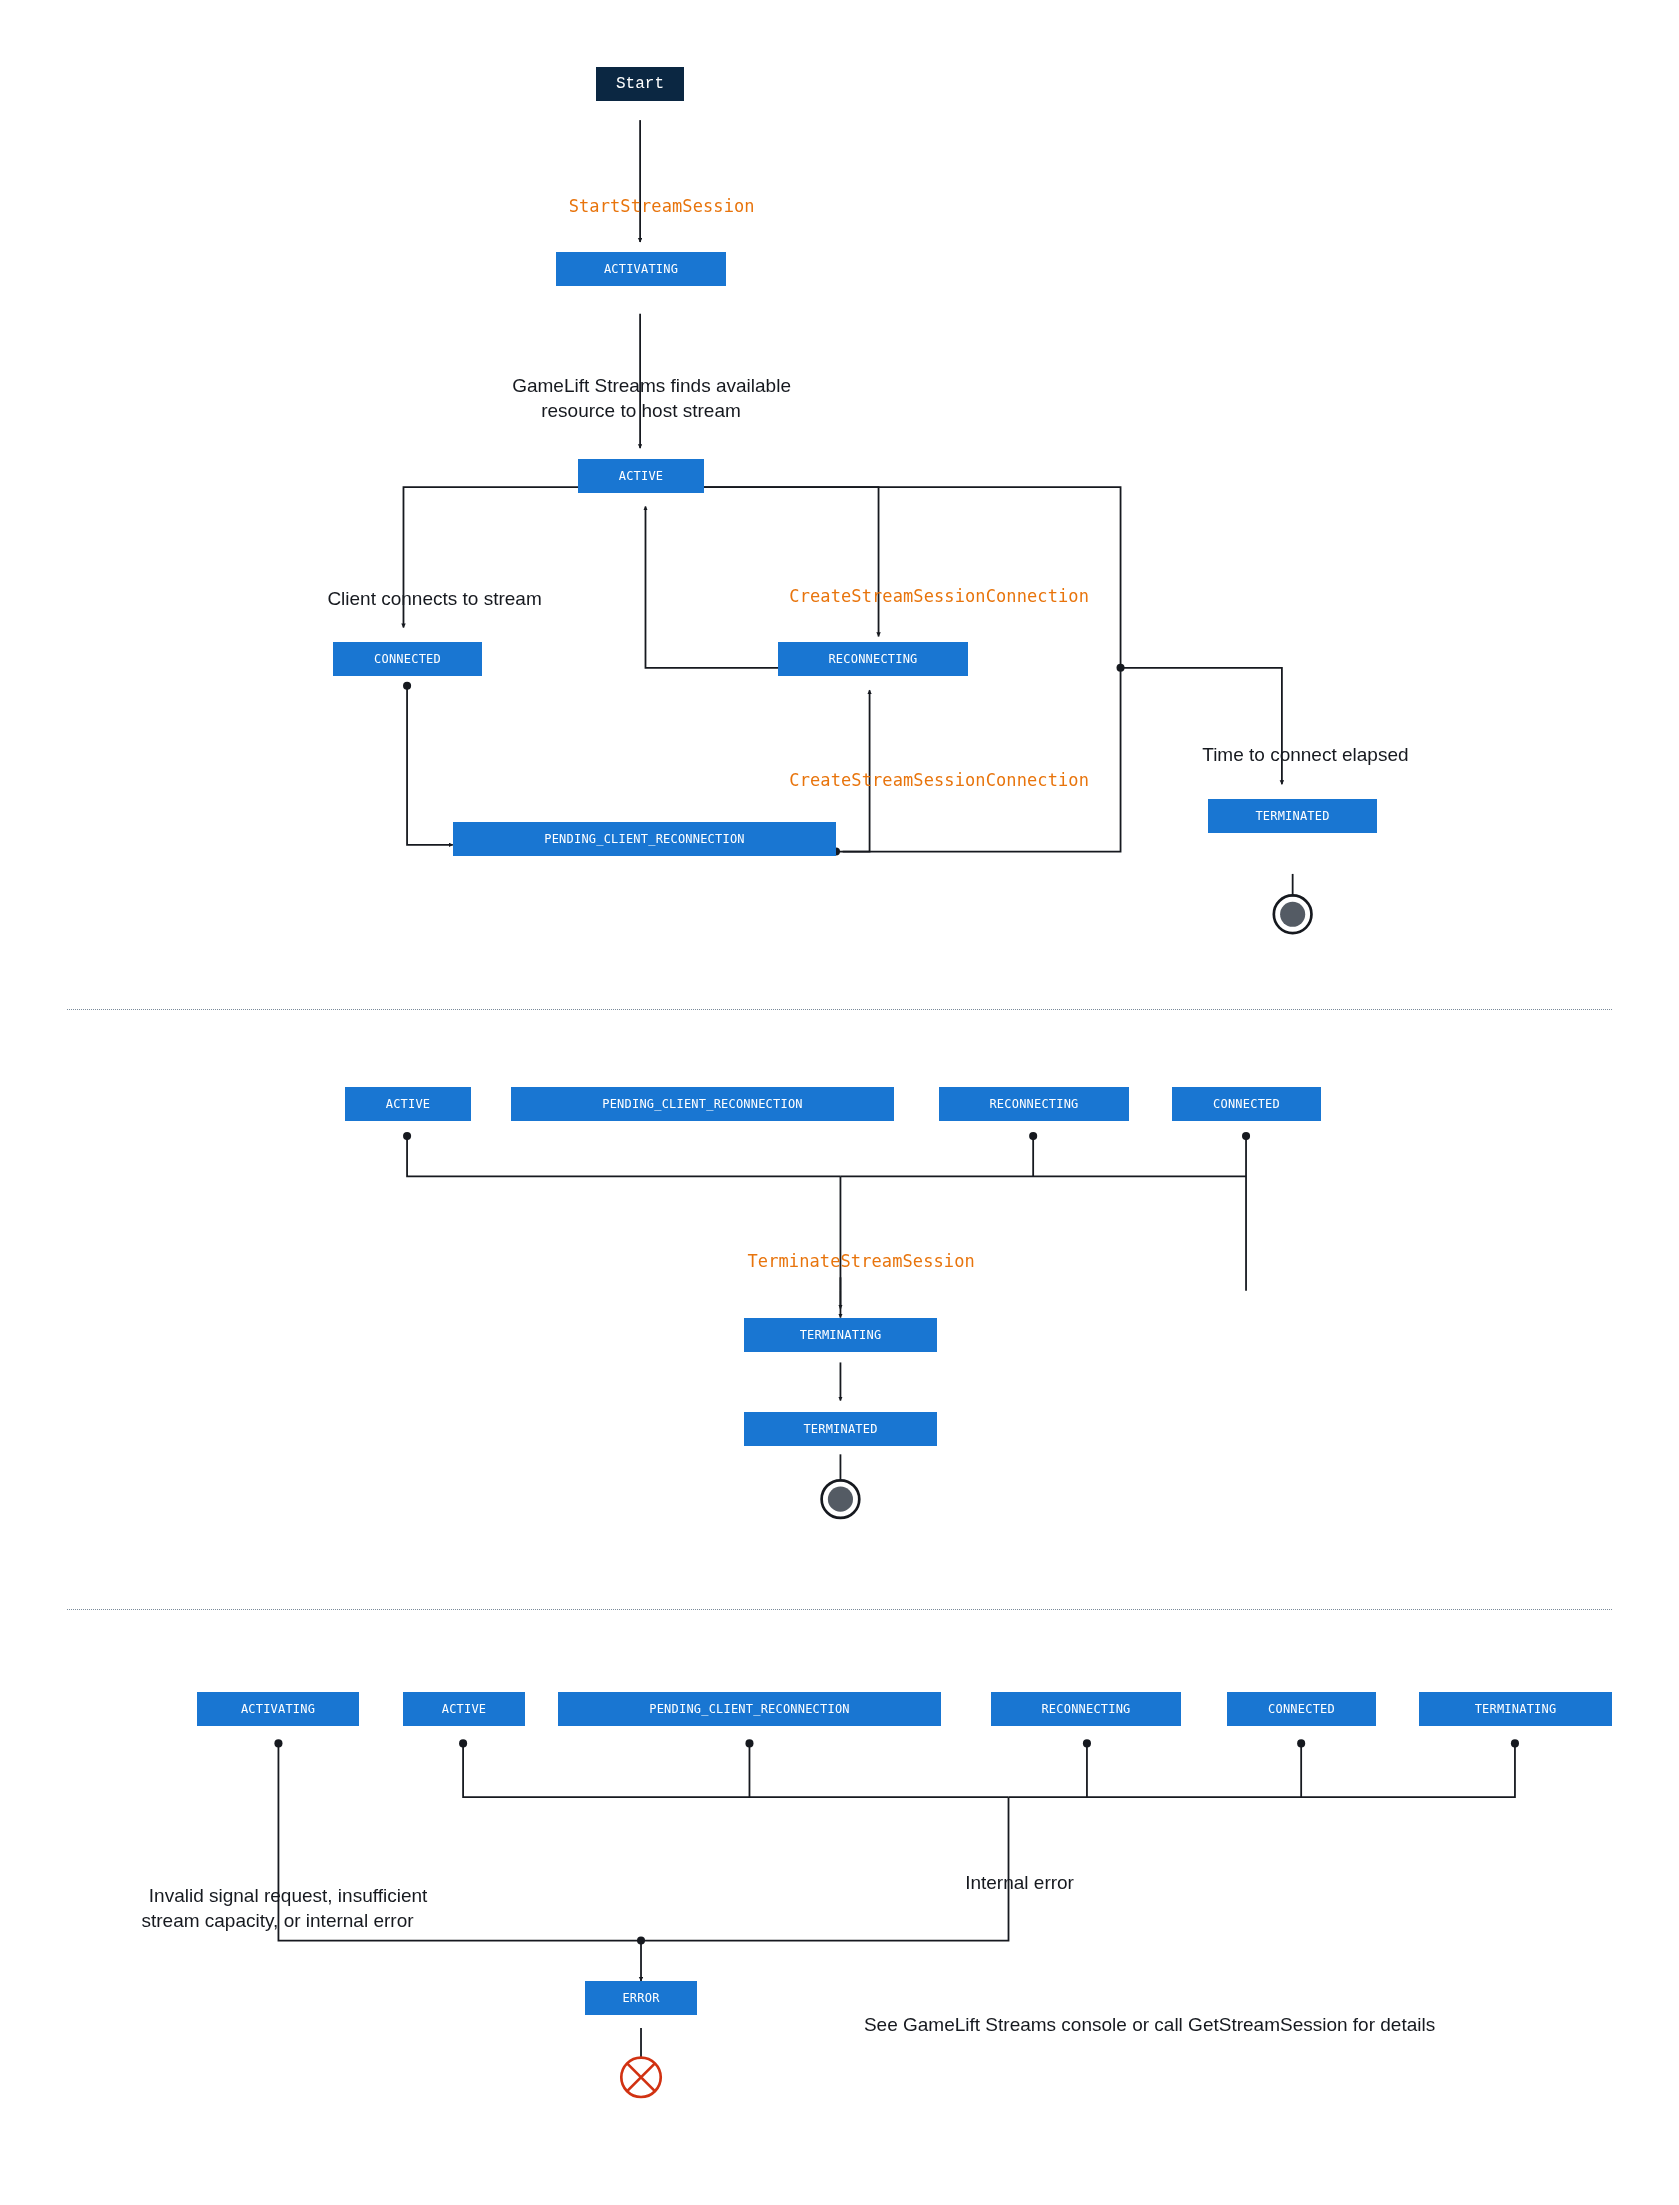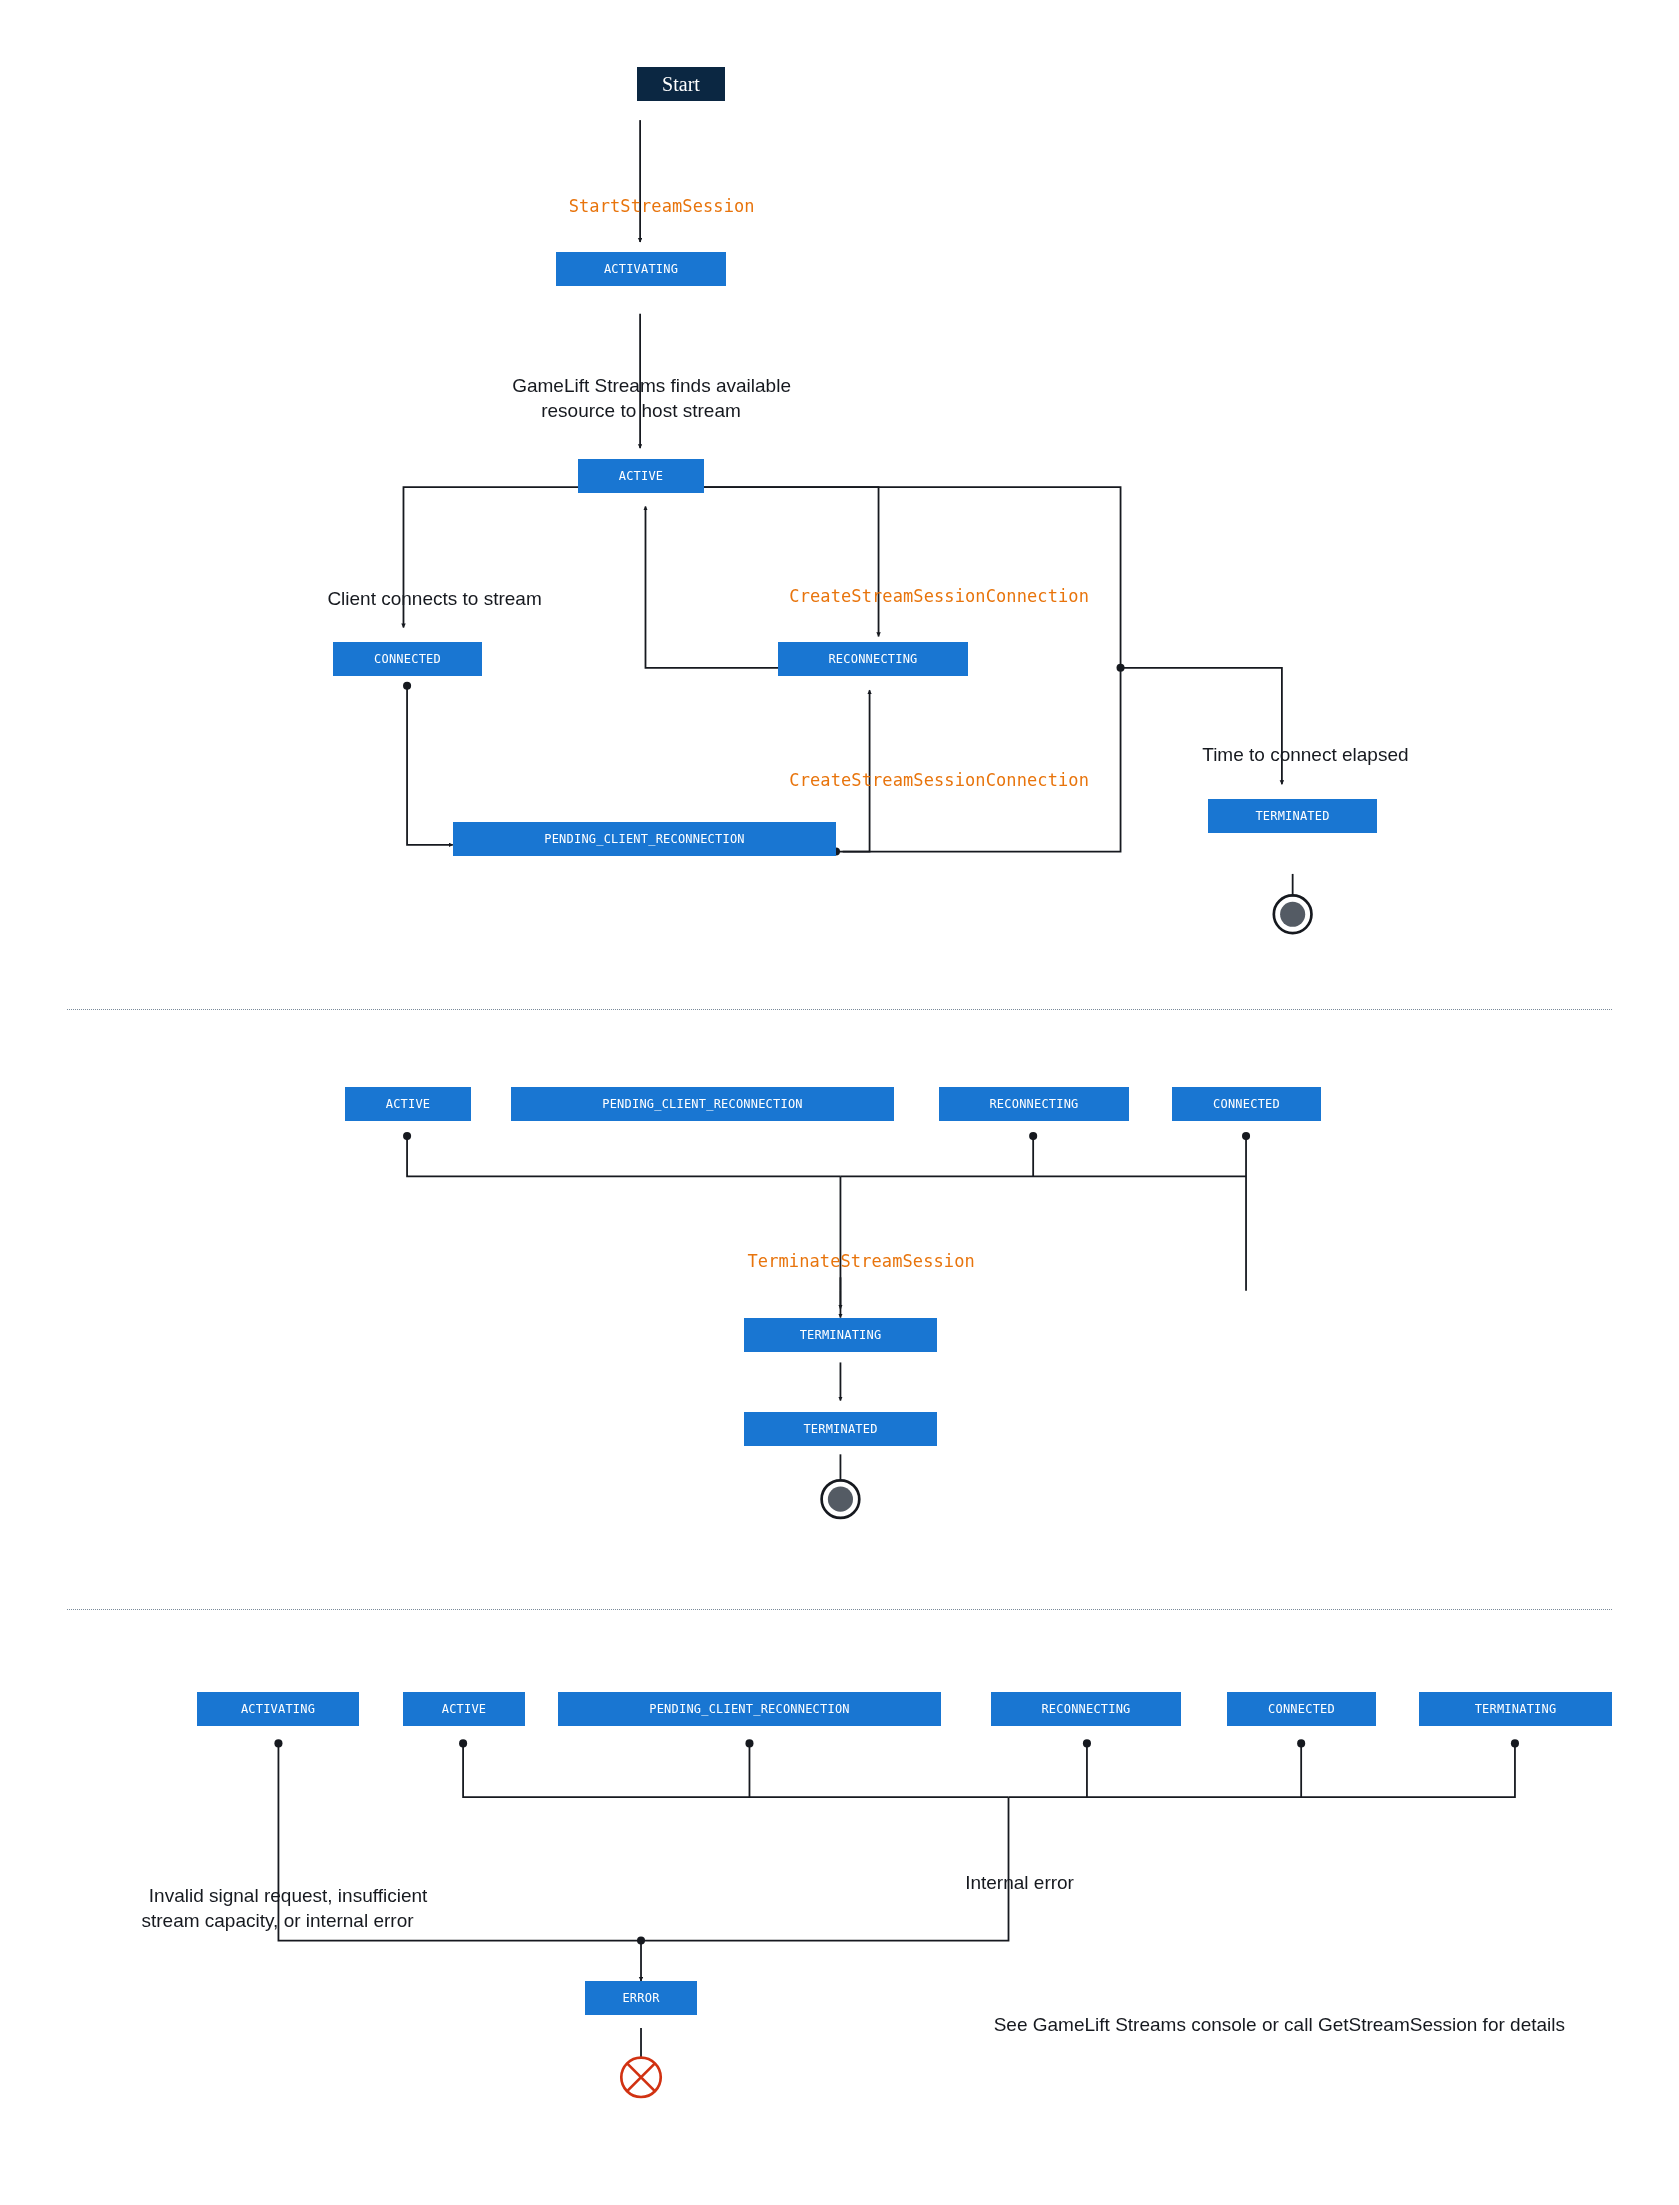--- a/index.html
+++ b/index.html
@@ -36,42 +36,41 @@
     display: flex;
     align-items: center;
     justify-content: center;
     height: 34px;
     box-sizing: border-box;
     padding: 0 11.7px;
     white-space: nowrap;
   }
   .node.start {
     background: #0b2742;
-    font-family: Liberation Serif, serif;
-    font-size: 20px;
+    font-family: Liberation Mono, monospace;
+    font-size: 16px;
     letter-spacing: 0;
-    margin-left: 41px;
   }
   .label {
     position: absolute;
     font-family: "Liberation Sans", sans-serif;
     font-size: 19px;
     color: #16191f;
     text-align: center;
     white-space: pre;
     line-height: 1.28;
   }
   .label.api {
     font-family: "DejaVu Sans Mono", "Liberation Mono", monospace;
     color: #e8740c;
     font-size: 17px;
     letter-spacing: 0.1px;
   }
   .label.left {
-    text-align: right;
+    text-align: center;
   }
   .divider {
     position: absolute;
     left: 67px;
     width: 1545px;
     height: 0;
     border-top: 1.8px dotted #7a8a99;
   }
 </style>
 </head>

